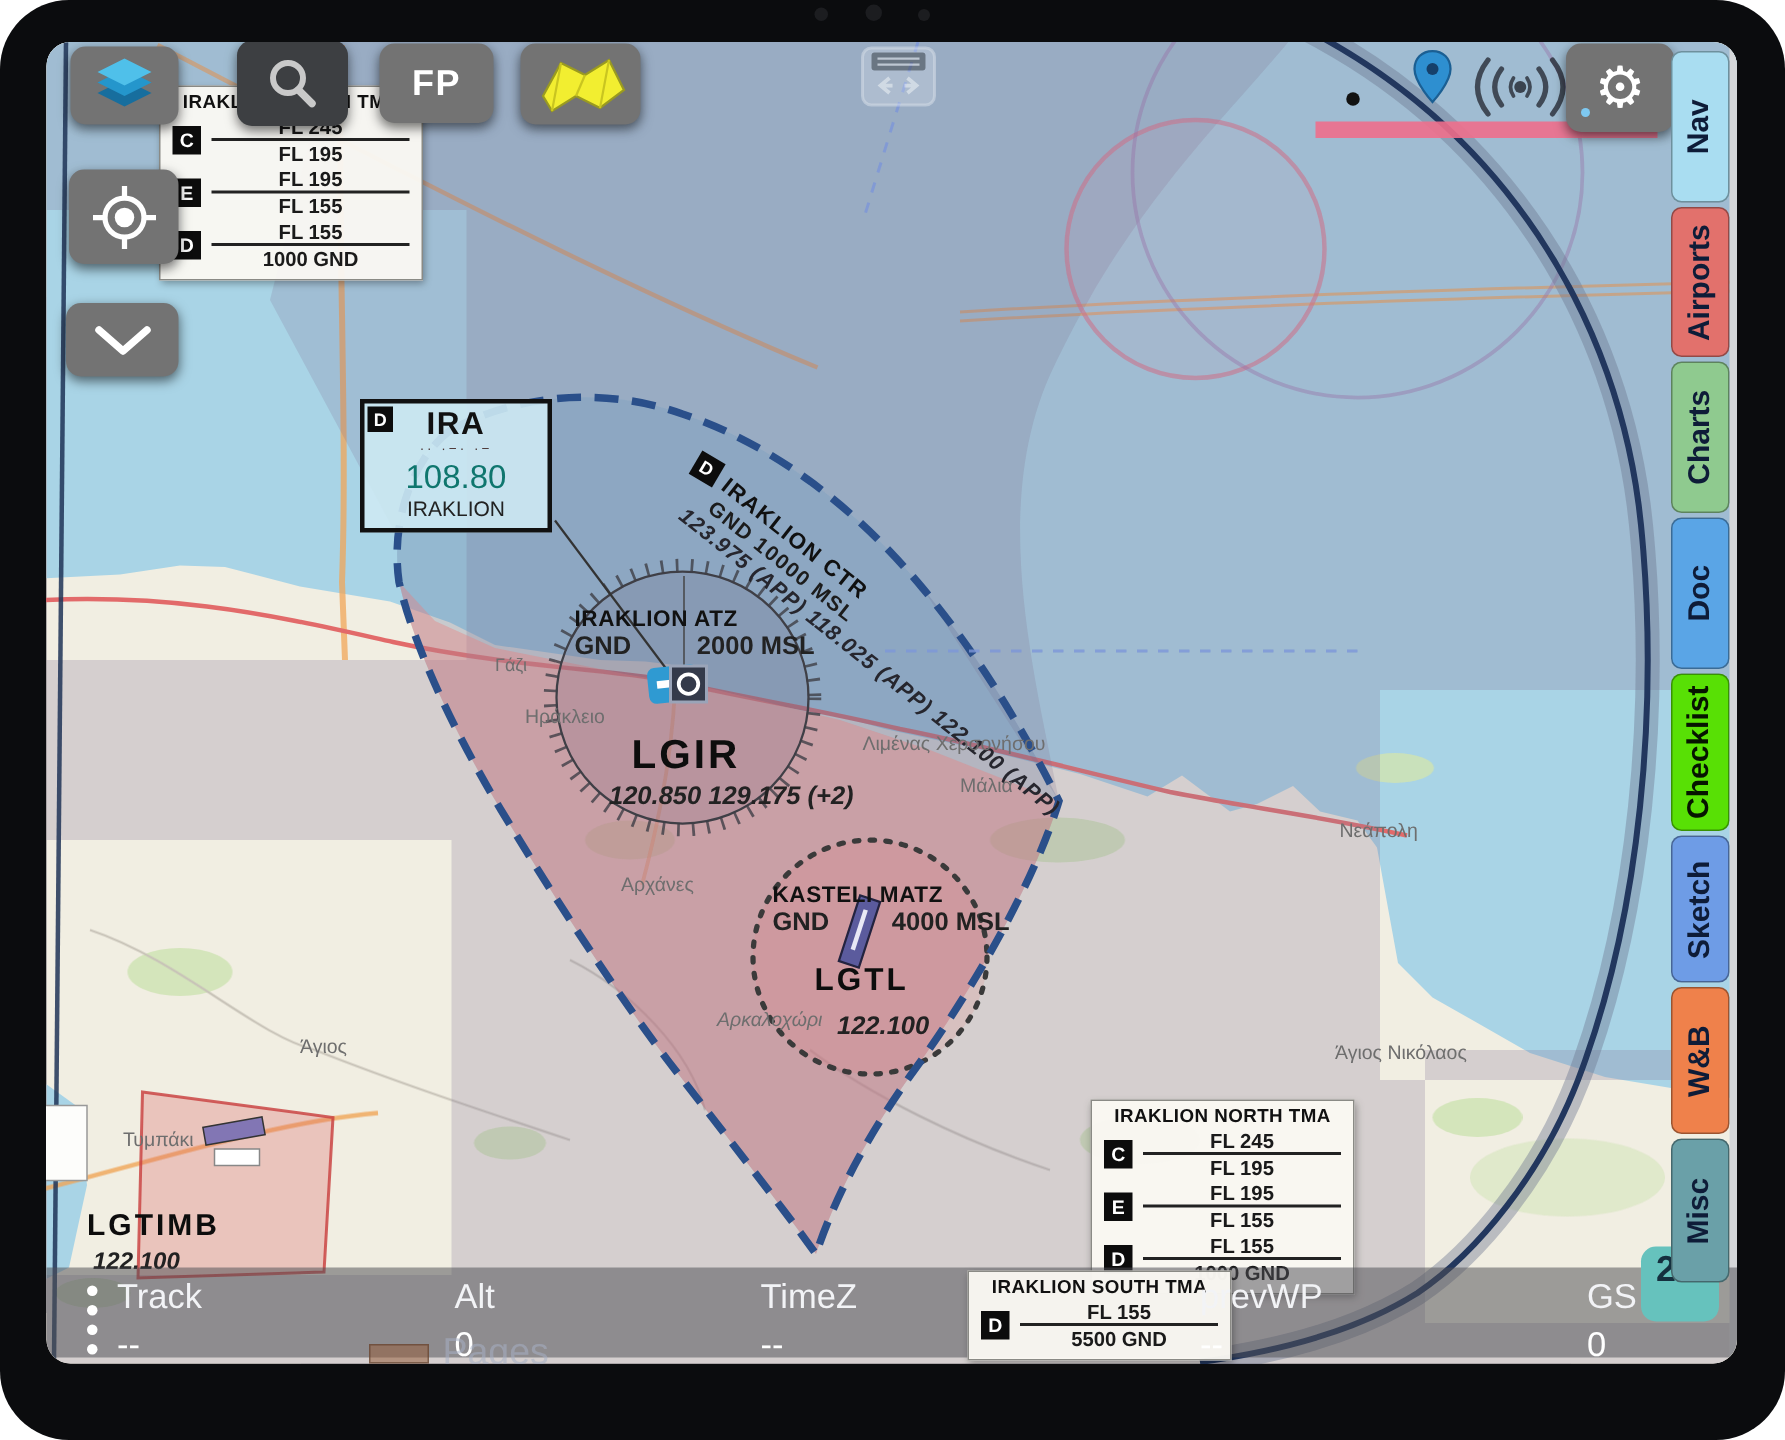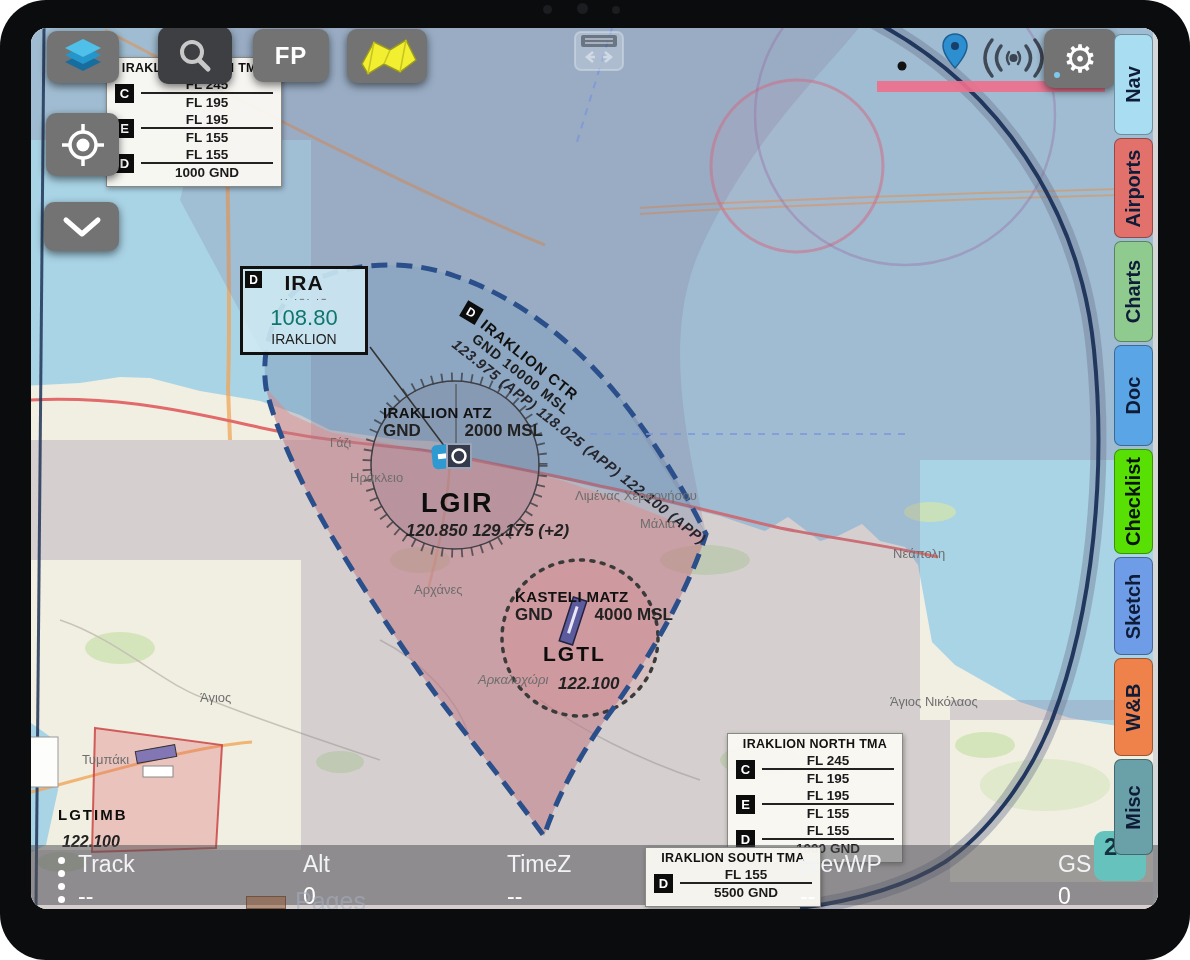--- a/index.html
+++ b/index.html
@@ -233,21 +233,21 @@
           <span>GND</span>
           <span>4000 MSL</span>
         </div>
       </div>
 
       <div class="mlabel" style="left:543px;top:642px;font-size:21px;">
         <span class="apt-code">LGTL</span>
       </div>
       <div class="mlabel apt-freq" style="left:558px;top:674px;font-size:17px;">122.100</div>
 
-      <div class="mlabel" style="left:58px;top:806px;font-size:15px;">
+      <div class="mlabel" style="left:58px;top:806px;font-size:20px;">
         <span class="apt-code">LGTIMB</span>
       </div>
       <div class="mlabel apt-freq" style="left:62px;top:833px;font-size:16px;">122.100</div>
 
       <span class="town" style="left:350px;top:470px;">Ηράκλειο</span>
       <span class="town" style="left:330px;top:436px;font-size:12px;">Γάζι</span>
       <span class="town" style="left:575px;top:488px;">Λιμένας Χερσονήσου</span>
       <span class="town" style="left:640px;top:516px;">Μάλια</span>
       <span class="town" style="left:893px;top:546px;">Νεάπολη</span>
       <span class="town" style="left:890px;top:658px;margin-top:36px;">Άγιος Νικόλαος</span>

